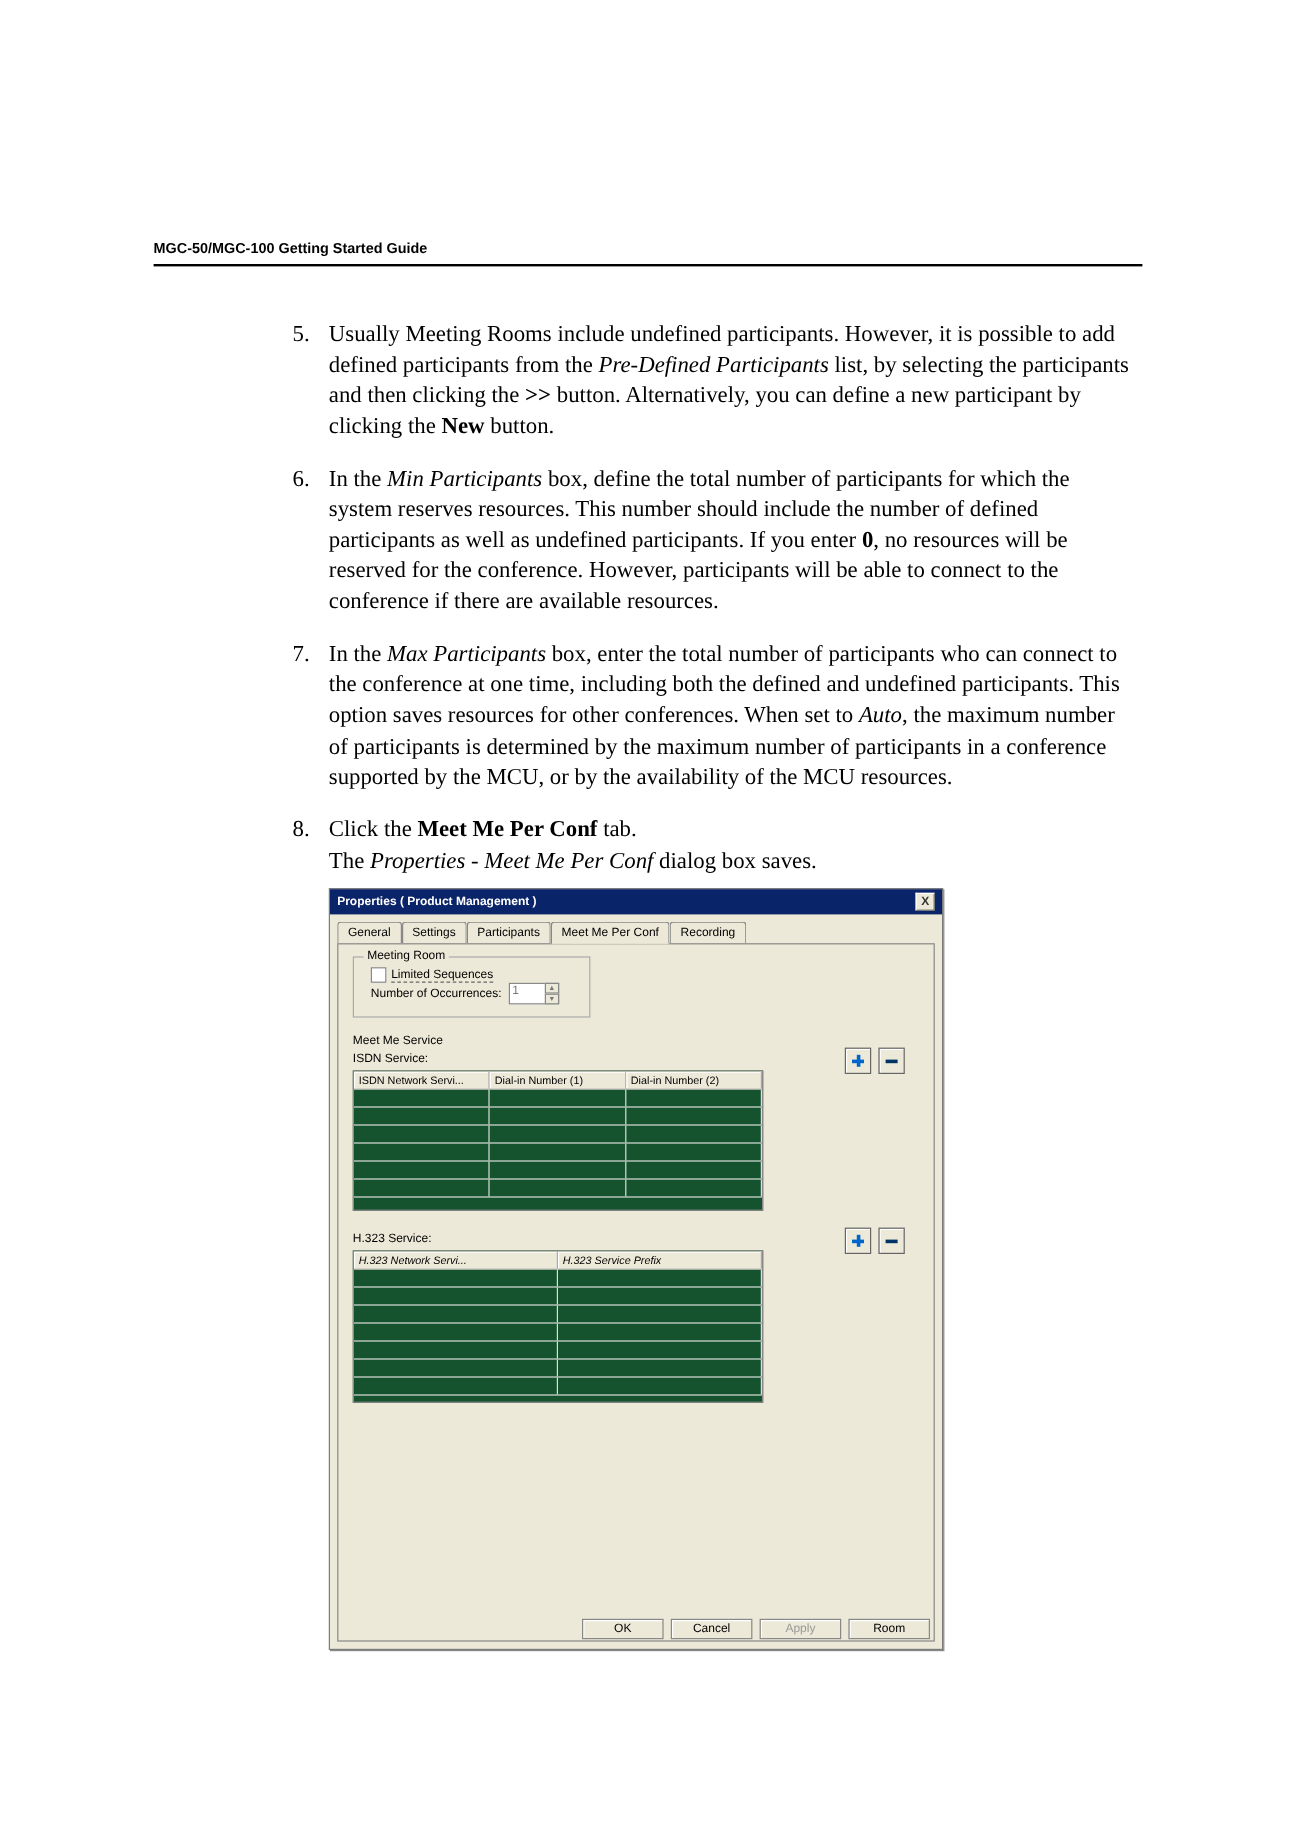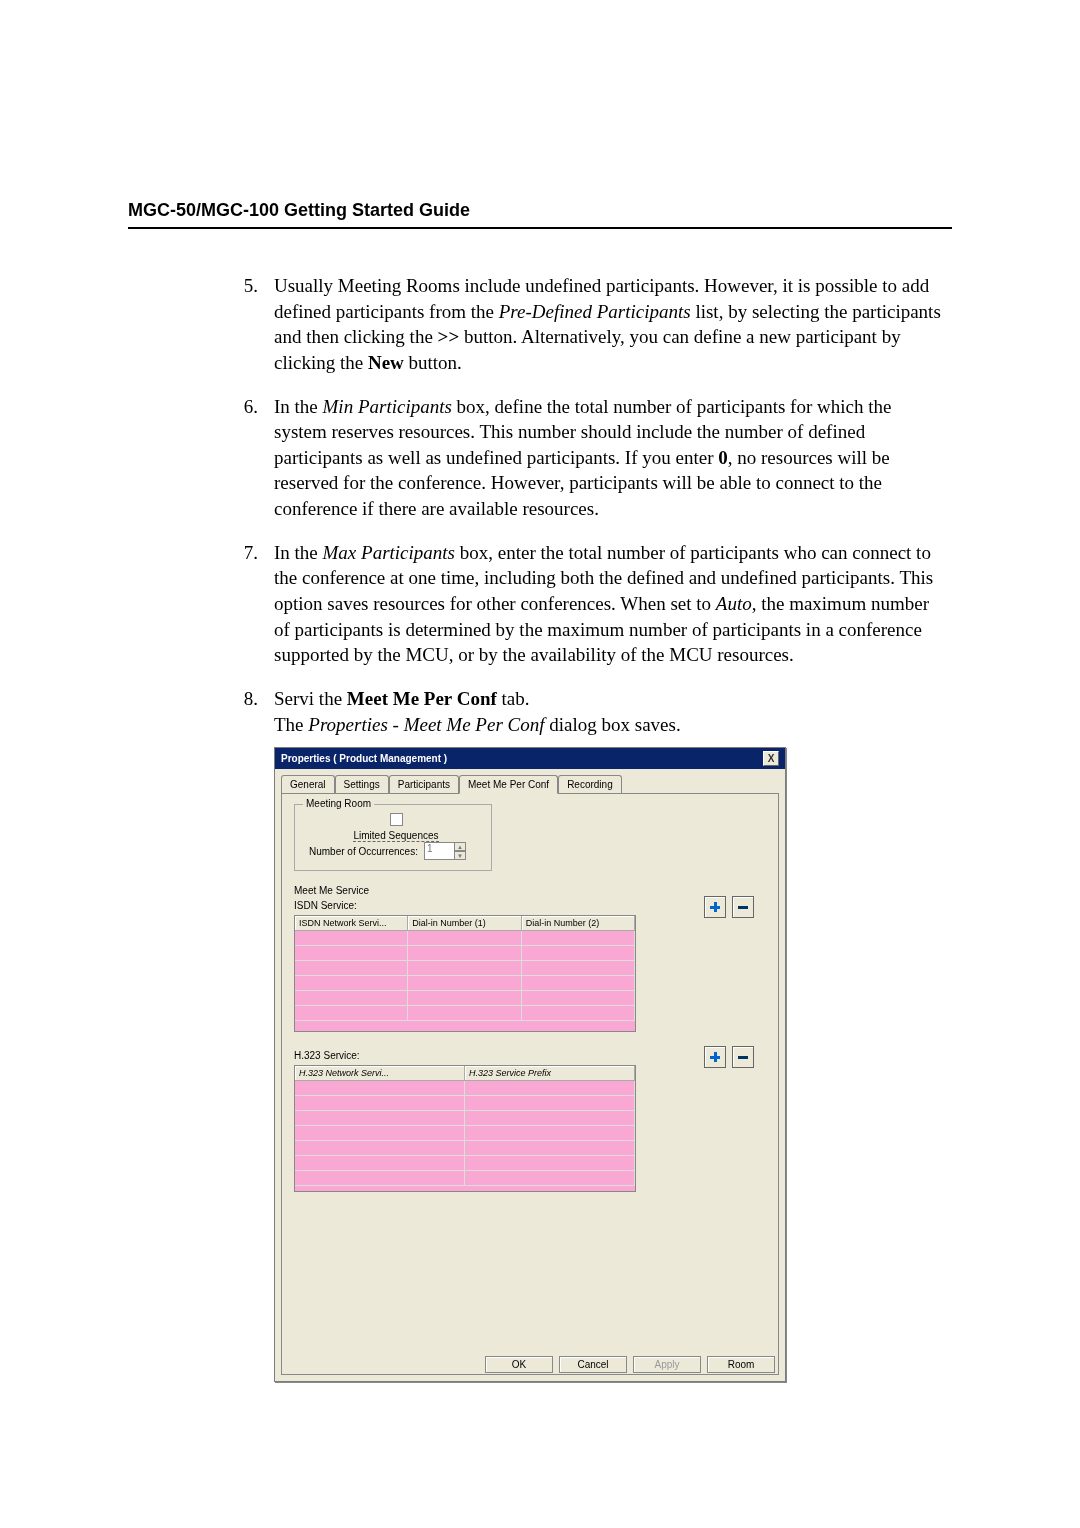--- a/index.html
+++ b/index.html
@@ -10,21 +10,21 @@
     color: #000;
     width: 1080px;
   }
   .page {
     padding: 200px 128px 60px 128px;
     position: relative;
   }
   .header {
     font-family: Arial, Helvetica, sans-serif;
     font-weight: bold;
-    font-size: 18px;
+    font-size: 12px;
     margin-bottom: 6px;
   }
   .rule {
     border-top: 2px solid #000;
     margin-bottom: 44px;
   }
   .item {
     display: flex;
     font-size: 19px;
     line-height: 1.35;
@@ -123,21 +123,20 @@
     left: 8px;
     background: #ece9d8;
     padding: 0 3px;
     font-size: 10px;
   }
   .check-row {
     display: flex;
     align-items: center;
     gap: 4px;
     margin-left: 6px;
-    flex-direction: column;
   }
   .checkbox {
     width: 11px;
     height: 11px;
     border: 1px solid #888;
     background: #fff;
   }
   .dotted { border-bottom: 1px dashed #666; }
   .occ-row {
     display: flex;
@@ -213,21 +212,21 @@
     position: relative;
     width: 12px;
     height: 12px;
   }
   .minus-icon .minus-h {
     top: 5px; left: 1px; width: 10px; height: 3px;
     background: #003366;
   }
   .grid {
     border: 1px solid #888;
-    background: #f9a8d4;
+    background: #14532d;
     margin-top: 4px;
   }
   .grid .hdr {
     display: flex;
     background: #ece9d8;
     border-bottom: 1px solid #aaa;
   }
   .grid .hdr div {
     border-right: 1px solid #aaa;
     padding: 2px 4px;
@@ -303,21 +302,21 @@
   <div class="item">
     <div class="num">7.</div>
     <div class="txt">
       <span>In the </span><span class="italic">Max Participants</span><span> box, enter the total number of participants who can connect to the conference at one time, including both the defined and undefined participants. This option saves resources for other conferences. When set to </span><span class="italic">Auto</span><span>, the maximum number of participants is determined by the maximum number of participants in a conference supported by the MCU, or by the availability of the MCU resources.</span>
     </div>
   </div>
 
   <div class="item" style="margin-bottom:6px;">
     <div class="num">8.</div>
     <div class="txt">
-      <span>Servi the </span><span class="bold">Meet Me Per Conf</span><span> tab.</span><br>
+      <span>Click the </span><span class="bold">Meet Me Per Conf</span><span> tab.</span><br>
       <span>The </span><span class="italic">Properties - Meet Me Per Conf</span><span> dialog box saves.</span>
     </div>
   </div>
 
   <div class="dialog-wrap">
     <div class="dialog">
       <div class="titlebar">
         <span>Properties ( Product Management )</span>
         <span class="closebox">
           <span>X</span>

